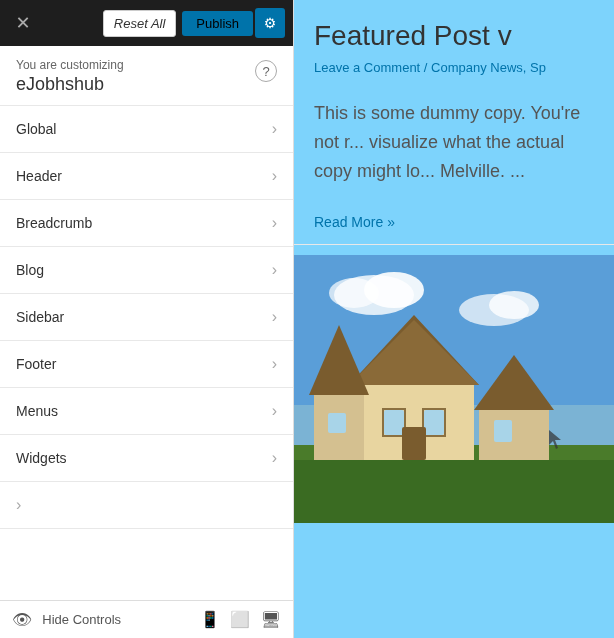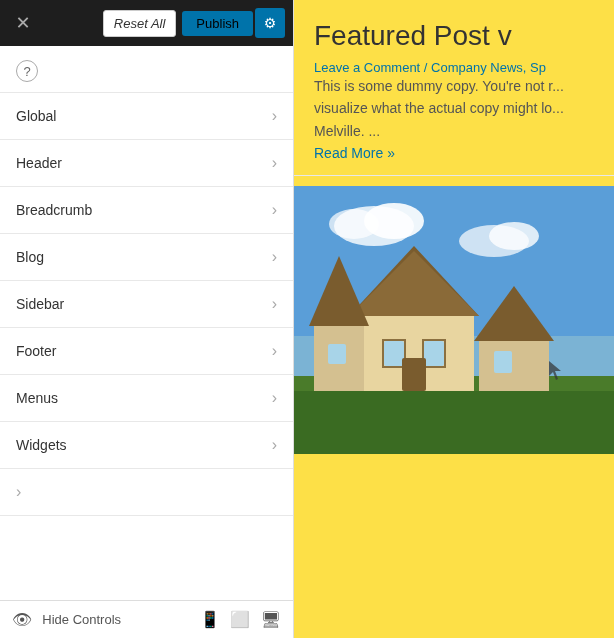--- a/index.html
+++ b/index.html
@@ -161,45 +161,45 @@
     }
     .bottom-text {
       font-size: 13px;
       color: #555;
       cursor: pointer;
     }
 
     
     .right-panel {
       flex: 1;
-      background: #fde047;
+      background: #7dd3fc;
       overflow: hidden;
       position: relative;
     }
     .preview-content {
       padding: 20px 18px 0 20px;
     }
     .post-title {
       font-size: 28px;
       color: #333;
       font-weight: 400;
       margin-bottom: 8px;
       white-space: nowrap;
       overflow: hidden;
     }
     .post-meta {
       font-size: 13px;
       color: #0073aa;
-      margin-bottom: 0;
+      margin-bottom: 24px;
     }
     .post-excerpt {
-      font-size: 14px;
+      font-size: 18px;
       color: #555;
       line-height: 1.6;
-      margin-bottom: 2px;
+      margin-bottom: 28px;
     }
     .read-more {
       font-size: 14px;
       color: #0073aa;
       text-decoration: none;
       display: inline-block;
       margin-bottom: 14px;
       text-align: center;
     }
     .preview-divider {
@@ -223,20 +223,24 @@
 
   <div class="top-bar">
     <button class="close-btn">✕</button>
     <div class="spacer"></div>
     <button class="reset-btn">Reset All</button>
     <button class="publish-btn">Publish</button>
     <button class="gear-btn">⚙</button>
   </div>
 
   <div class="customizing-section">
+    <div>
+      <div class="customizing-text">You are customizing</div>
+      <div class="site-name">eJobhshub</div>
+    </div>
     <div class="help-icon">?</div>
   </div>
 
 
   <div class="nav-list" id="nav-list">
       <div class="nav-item">
         <span>Global</span>
         <span class="chevron">›</span>
       </div>
       <div class="nav-item">

